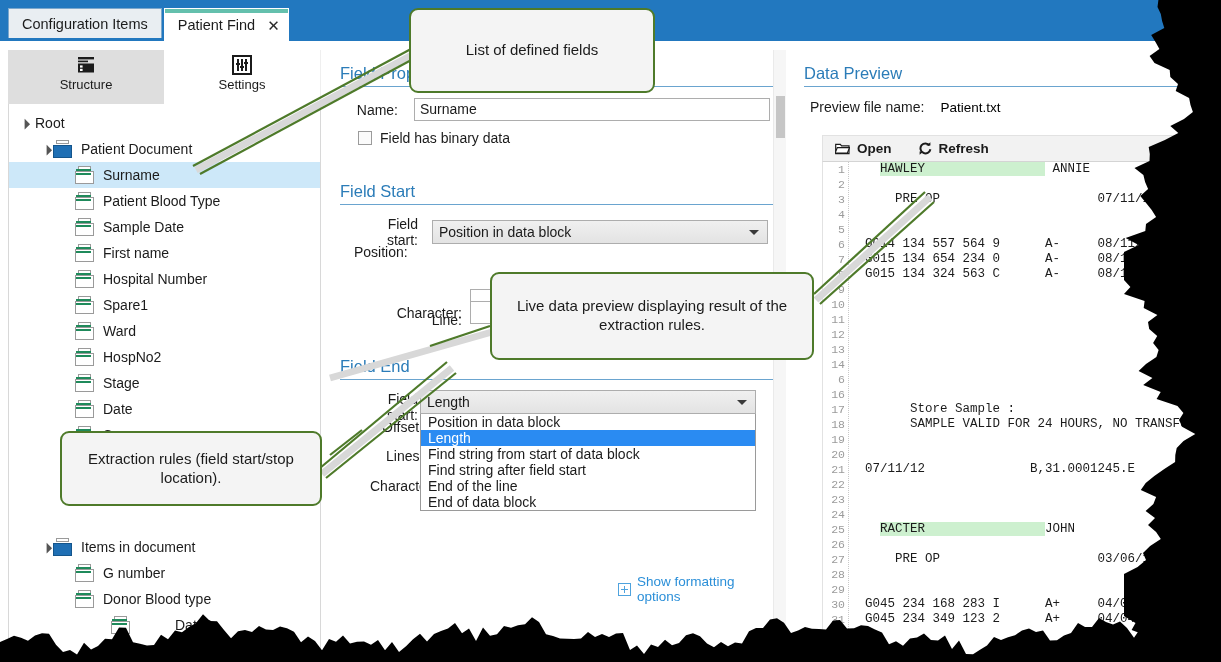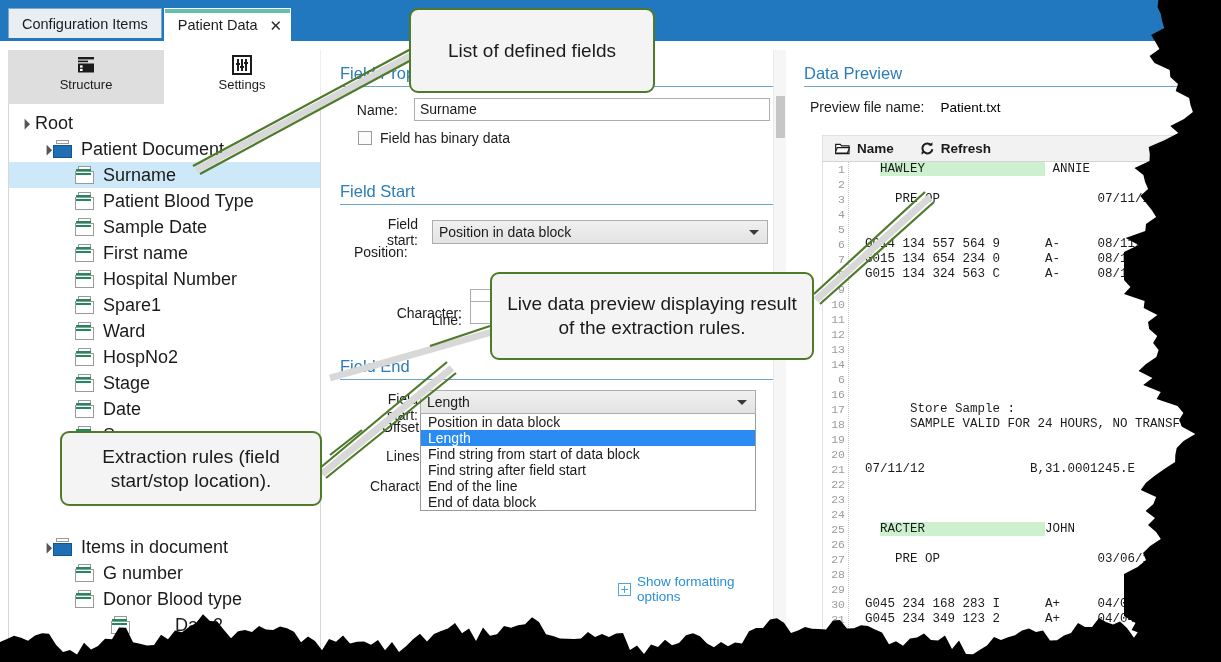--- a/index.html
+++ b/index.html
@@ -120,21 +120,21 @@
   .ico-doc .s2 { top: 6.5px; }
   .ico-folderdoc { width: 20px; height: 18px; margin-right: 8px; position: relative; flex: none; }
   .ico-folderdoc .topbar {
     position: absolute; left: 3px; top: 0; width: 13px; height: 4px;
     background: #fff; border: 1px solid #9a9a9a;
   }
   .ico-folderdoc .body {
     position: absolute; left: 0; bottom: 0; width: 19px; height: 13px;
     background: #1f6fb4; border: 1px solid #14558c;
   }
-  .tlabel { font-size: 18px; }
+  .tlabel { font-size: 14px; }
 
   
   .mid-panel {
     position: absolute; left: 336px; top: 50px;
     width: 440px; height: 600px;
   }
   .sect-head {
     color: #2b7cb8;
     font-size: 16.5px;
     border-bottom: 1px solid #6aa4cf;
@@ -251,21 +251,21 @@
   .hl-green { background: #cdf0cf; }
 
   
   .callout {
     position: absolute;
     background: #f4f4f4;
     border: 2px solid #4e7a2a;
     border-radius: 9px;
     display: flex; align-items: center; justify-content: center;
     text-align: center;
-    font-size: 19px;
+    font-size: 15px;
     color: #1b1b1b;
     padding: 18px 14px;
     z-index: 60;
     line-height: 1.25;
   }
   .leader { position: absolute; z-index: 55; }
 
   
   .torn { position: absolute; z-index: 90; pointer-events: none; }
 </style>
@@ -274,21 +274,21 @@
 
 <div id="root">
 
   <div class="titlebar"></div>
   <div class="tabstrip">
     <div class="tab" style="margin-bottom:3px;">
       <span>Configuration Items</span>
     </div>
     <div class="tab active">
       <span class="accent"></span>
-      <span>Patient Data</span>
+      <span>Patient Find</span>
       <span class="close-x">✕</span>
     </div>
   </div>
 
   <div class="left-panel">
 
     <div class="viewtabs">
       <div class="viewtab">
         <span class="vt-icon">
           <svg width="22" height="22" viewBox="0 0 22 22">
@@ -560,21 +560,21 @@
 
     <div style="position:absolute; left:22px; top:85px; width:398px;">
       <div class="prevbar">
         <span class="prevbtn">
           <span class="glyph">
             <svg width="15" height="13" viewBox="0 0 15 13">
               <path d="M0.7 2.3 h4.6 l1.3 1.5 h7.4 v7.8 h-13.3 z" fill="#ffffff" stroke="#1b1b1b" stroke-width="1.2"></path>
               <path d="M2.3 5.6 h12.2 l-2.2 5.5 h-12.2 z" fill="#ffffff" stroke="#1b1b1b" stroke-width="1.2"></path>
             </svg>
           </span>
-          <span>Name</span>
+          <span>Open</span>
         </span>
         <span class="prevbtn">
           <span class="glyph">
             <svg width="14" height="13" viewBox="0 0 14 13">
               <path d="M11.5 3.4 a5 5 0 1 0 0.9 3.9" fill="none" stroke="#1b1b1b" stroke-width="2"></path>
               <path d="M8.4 3.6 h4 v-3.4 z" fill="#1b1b1b"></path>
               <path d="M5.6 9.4 h-4 v3.4 z" fill="#1b1b1b"></path>
             </svg>
           </span>
           <span>Refresh</span>

